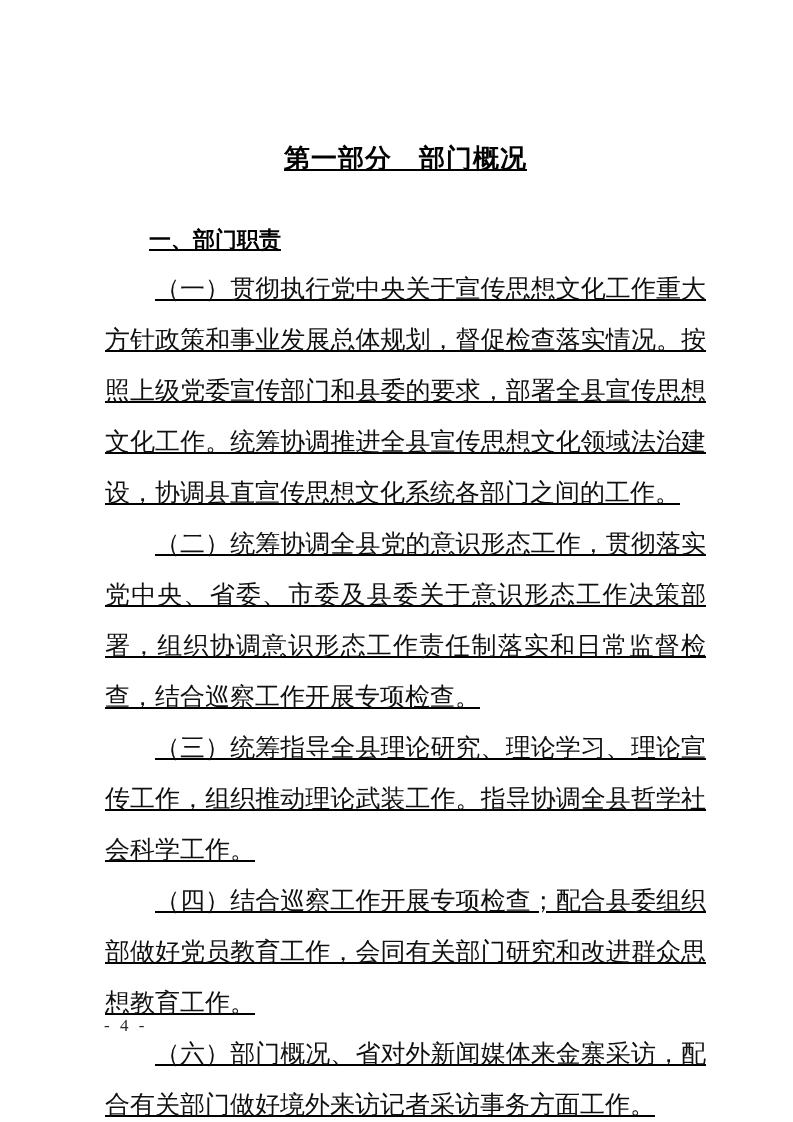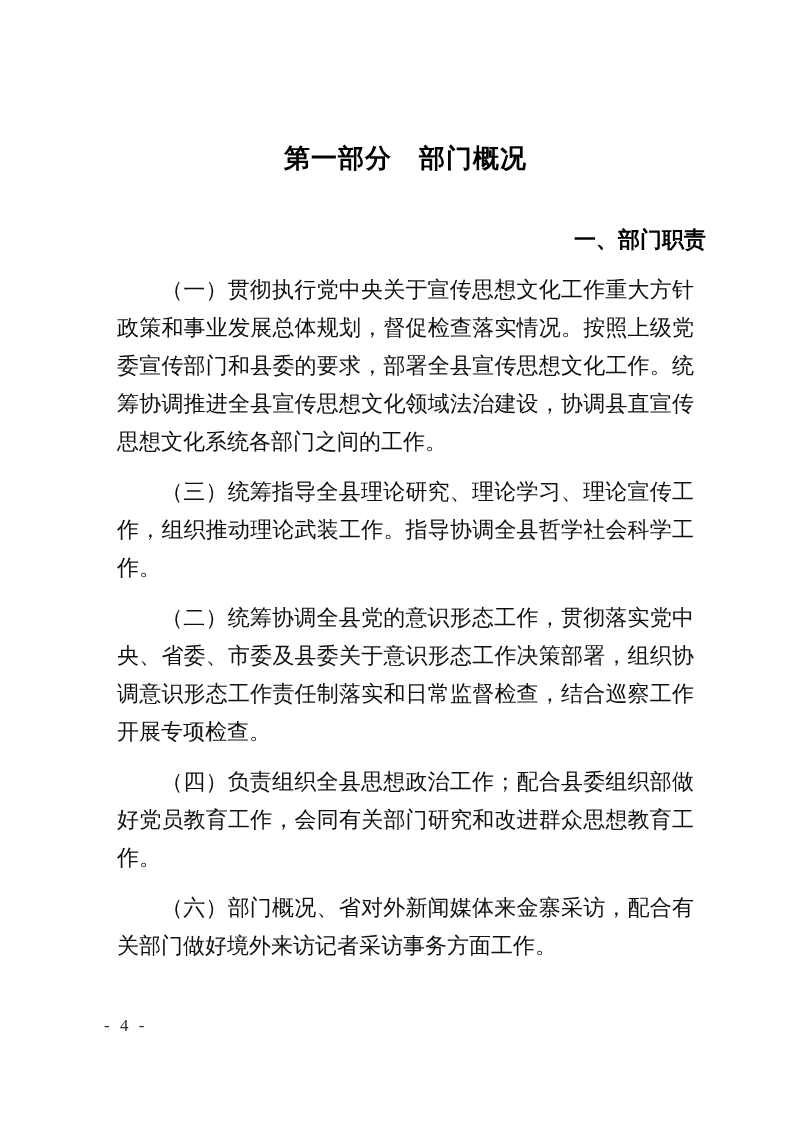--- a/index.html
+++ b/index.html
@@ -8,50 +8,50 @@
     background: #ffffff;
   }
   .page {
     position: relative;
     width: 793px;
     height: 1122px;
     background: #ffffff;
     box-sizing: border-box;
     padding: 140px 87px 0 105px;
     overflow: hidden;
+    text-decoration: underline;
   }
   .doc-title {
     font-family: "Liberation Sans", "DejaVu Sans", sans-serif;
     font-weight: bold;
     font-size: 26px;
     line-height: 36px;
     text-align: center;
     letter-spacing: 1px;
     color: #000000;
     margin: 0;
   }
   .section-heading {
     font-family: "Liberation Sans", "DejaVu Sans", sans-serif;
     font-weight: bold;
     font-size: 22px;
     line-height: 38px;
     text-indent: 2em;
     color: #000000;
     margin: 45px 0 4px 0;
-    text-align: right;
   }
   .body-para {
     font-family: "Liberation Serif", "DejaVu Serif", serif;
-    font-size: 22px;
-    line-height: 38px;
+    font-size: 25px;
+    line-height: 51px;
     text-align: justify;
     text-justify: inter-character;
     text-indent: 2em;
     color: #101010;
-    margin: 12px;
+    margin: 0;
   }
   .page-number {
     position: absolute;
     left: 104px;
     top: 1016px;
     font-family: "Liberation Serif", "DejaVu Serif", serif;
     font-size: 17px;
     letter-spacing: 3px;
     color: #2a2a2a;
   }
@@ -59,24 +59,24 @@
 </head>
 <body>
 
 <div class="page">
   <h1 class="doc-title">第一部分　部门概况</h1>
 
   <h2 class="section-heading">一、部门职责</h2>
 
   <p class="body-para">（一）贯彻执行党中央关于宣传思想文化工作重大方针政策和事业发展总体规划，督促检查落实情况。按照上级党委宣传部门和县委的要求，部署全县宣传思想文化工作。统筹协调推进全县宣传思想文化领域法治建设，协调县直宣传思想文化系统各部门之间的工作。</p>
 
+  <p class="body-para">（二）统筹协调全县党的意识形态工作，贯彻落实党中央、省委、市委及县委关于意识形态工作决策部署，组织协调意识形态工作责任制落实和日常监督检查，结合巡察工作开展专项检查。</p>
+
   <p class="body-para">（三）统筹指导全县理论研究、理论学习、理论宣传工作，组织推动理论武装工作。指导协调全县哲学社会科学工作。</p>
 
-  <p class="body-para">（二）统筹协调全县党的意识形态工作，贯彻落实党中央、省委、市委及县委关于意识形态工作决策部署，组织协调意识形态工作责任制落实和日常监督检查，结合巡察工作开展专项检查。</p>
-
-  <p class="body-para">（四）负责组织全县思想政治工作；配合县委组织部做好党员教育工作，会同有关部门研究和改进群众思想教育工作。</p>
+  <p class="body-para">（四）结合巡察工作开展专项检查；配合县委组织部做好党员教育工作，会同有关部门研究和改进群众思想教育工作。</p>
 
 
   <p class="body-para">（六）部门概况、省对外新闻媒体来金寨采访，配合有关部门做好境外来访记者采访事务方面工作。</p>
 
 
   <div class="page-number">- 4 -</div>
 </div>
 
 </body></html>

